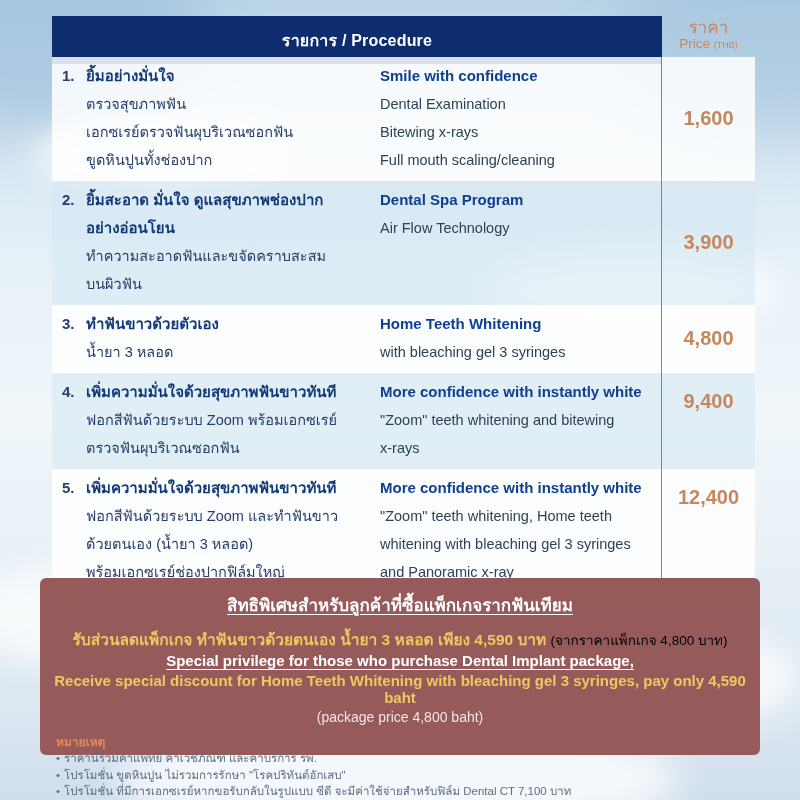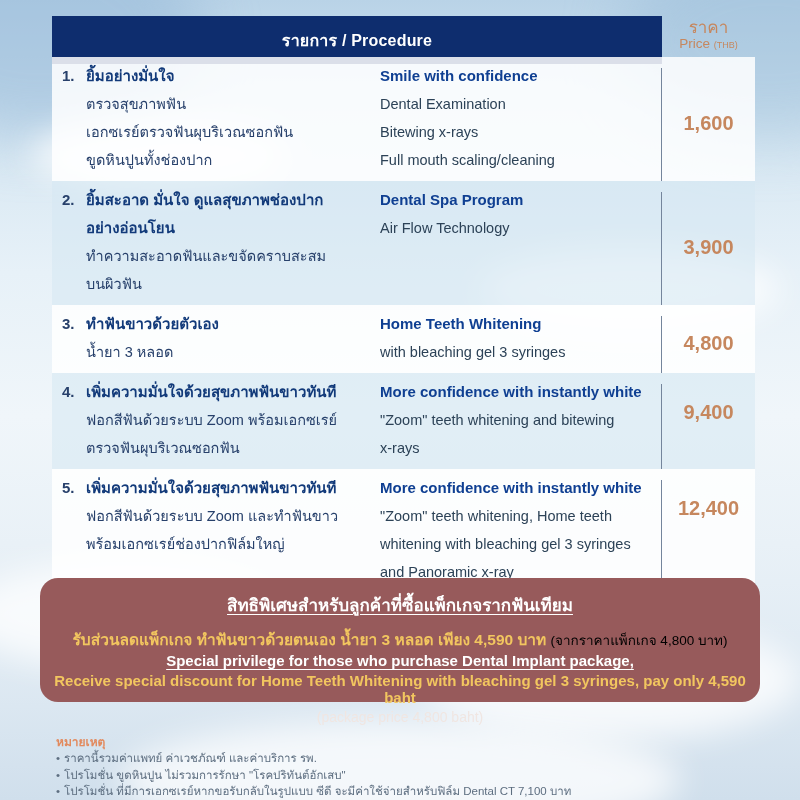--- a/index.html
+++ b/index.html
@@ -29,26 +29,26 @@
   .t-row{display:grid;grid-template-columns:322px 287px 94px;background:rgba(255,255,255,.85);}
   .t-row.alt{background:rgba(213,232,243,.55);}
   .col{padding:5px 0 7px 0;}
   .col.thai{padding-left:10px;}
   .line{position:relative;padding-left:24px;font-size:14.5px;line-height:28px;color:var(--thai-text);white-space:nowrap;}
   .line .num{position:absolute;left:0;top:0;color:var(--thai-text);}
   .line.bold{font-weight:bold;color:var(--thai-title);font-size:15px;}
   .col.eng .line{padding-left:6px;color:var(--eng-text);}
   .col.eng .line.bold{color:var(--eng-bold);}
   .col.price{border-left:1px solid var(--divider);display:flex;align-items:center;justify-content:center;
-    color:var(--price-text);font-weight:bold;font-size:20px;margin-top:11px;}
+    color:var(--price-text);font-weight:bold;font-size:20px;}
   .t-row.r4 .col.price,.t-row.r5 .col.price{align-items:flex-start;padding-top:17px;}
 
   
-  .promo{position:absolute;left:40px;top:578px;width:720px;height:124px;background:var(--maroon);
-    border-radius:18px;color:#fff;text-align:center;}
+  .promo{position:absolute;left:40px;top:578px;width:720px;height:177px;background:var(--maroon);
+    border-radius:6px;color:#fff;text-align:center;}
   .promo .l1{margin-top:13px;font-size:17px;font-weight:bold;text-decoration:underline;text-underline-offset:3px;}
   .promo .l2{margin-top:9px;font-size:15.5px;}
   .promo .l2 .gold{color:var(--gold);font-weight:bold;}
   .promo .l2 .paren{font-size:13.5px;color:#000000;}
   .promo .l3{margin-top:0;font-size:15px;font-weight:bold;text-decoration:underline;text-underline-offset:3px;}
   .promo .l4{margin-top:3px;font-size:15px;font-weight:bold;color:var(--gold);}
   .promo .l5{margin-top:3px;font-size:14px;color:#f0e6e2;}
 
   
   .notes{position:absolute;left:56px;top:734px;width:704px;}
@@ -139,20 +139,21 @@
           <div class="line">x-rays</div>
         </div>
         <div class="col price">
           <span>9,400</span>
         </div>
       </div>
       <div class="t-row r5">
         <div class="col thai">
           <div class="line bold"><span class="num">5.</span><span>เพิ่มความมั่นใจด้วยสุขภาพฟันขาวทันที</span></div>
           <div class="line">ฟอกสีฟันด้วยระบบ Zoom และทำฟันขาว</div>
+          <div class="line">ด้วยตนเอง (น้ำยา 3 หลอด)</div>
           <div class="line">พร้อมเอกซเรย์ช่องปากฟิล์มใหญ่</div>
         </div>
         <div class="col eng">
           <div class="line bold">More confidence with instantly white</div>
           <div class="line">"Zoom" teeth whitening, Home teeth</div>
           <div class="line">whitening with bleaching gel 3 syringes</div>
           <div class="line">and Panoramic x-ray</div>
         </div>
         <div class="col price">
           <span>12,400</span>

